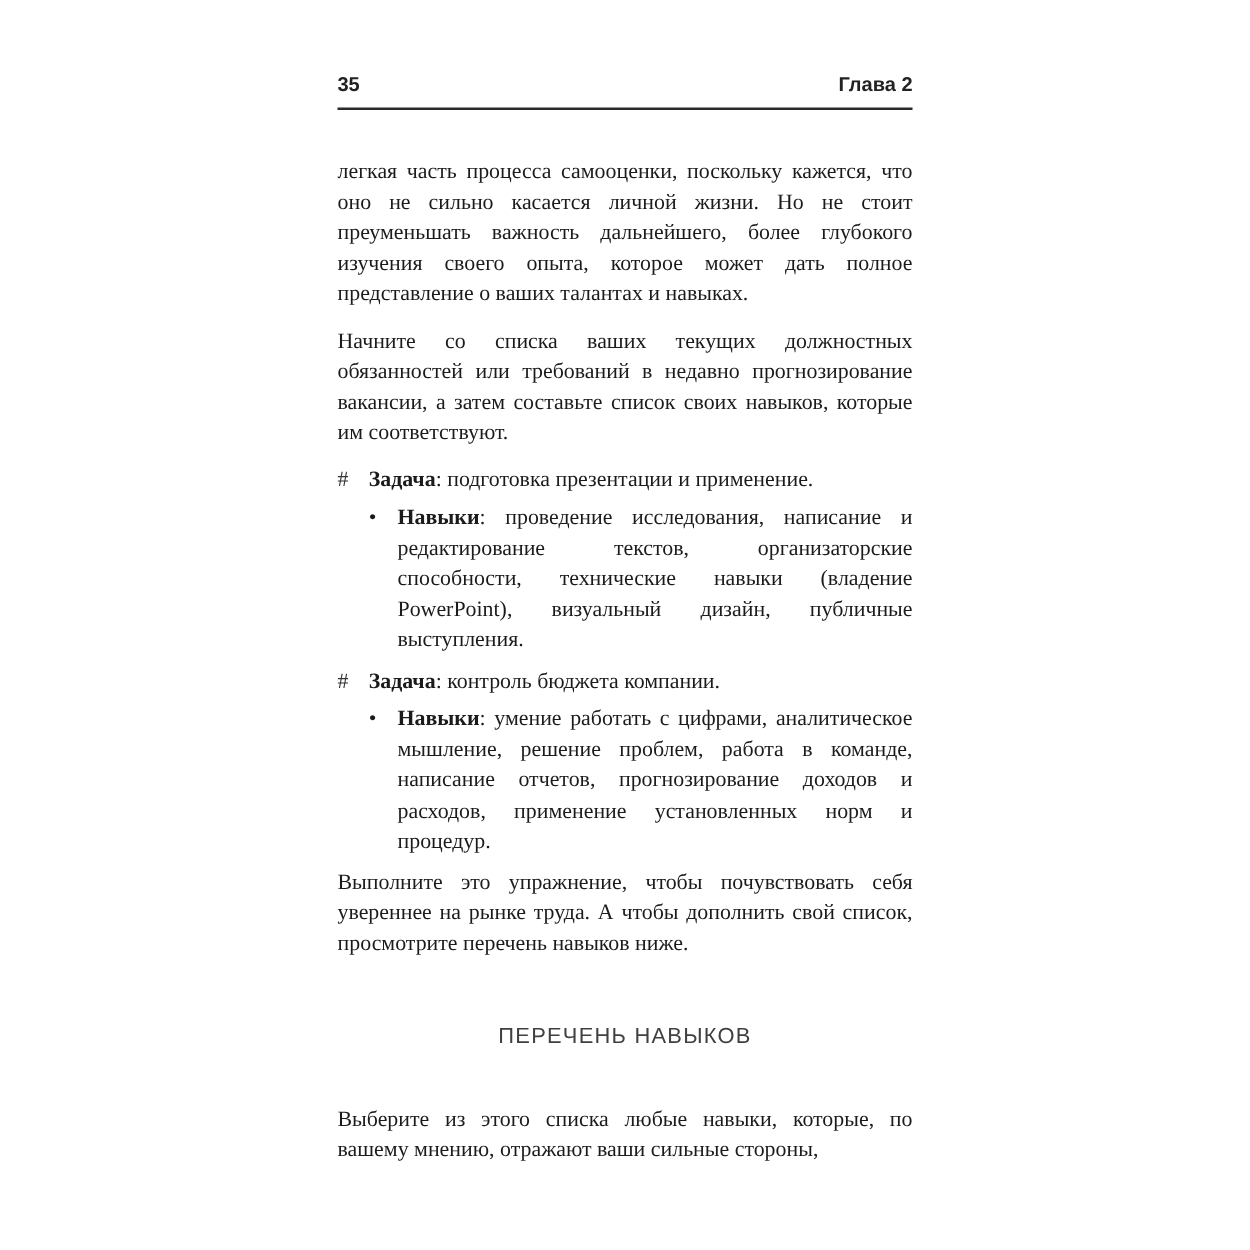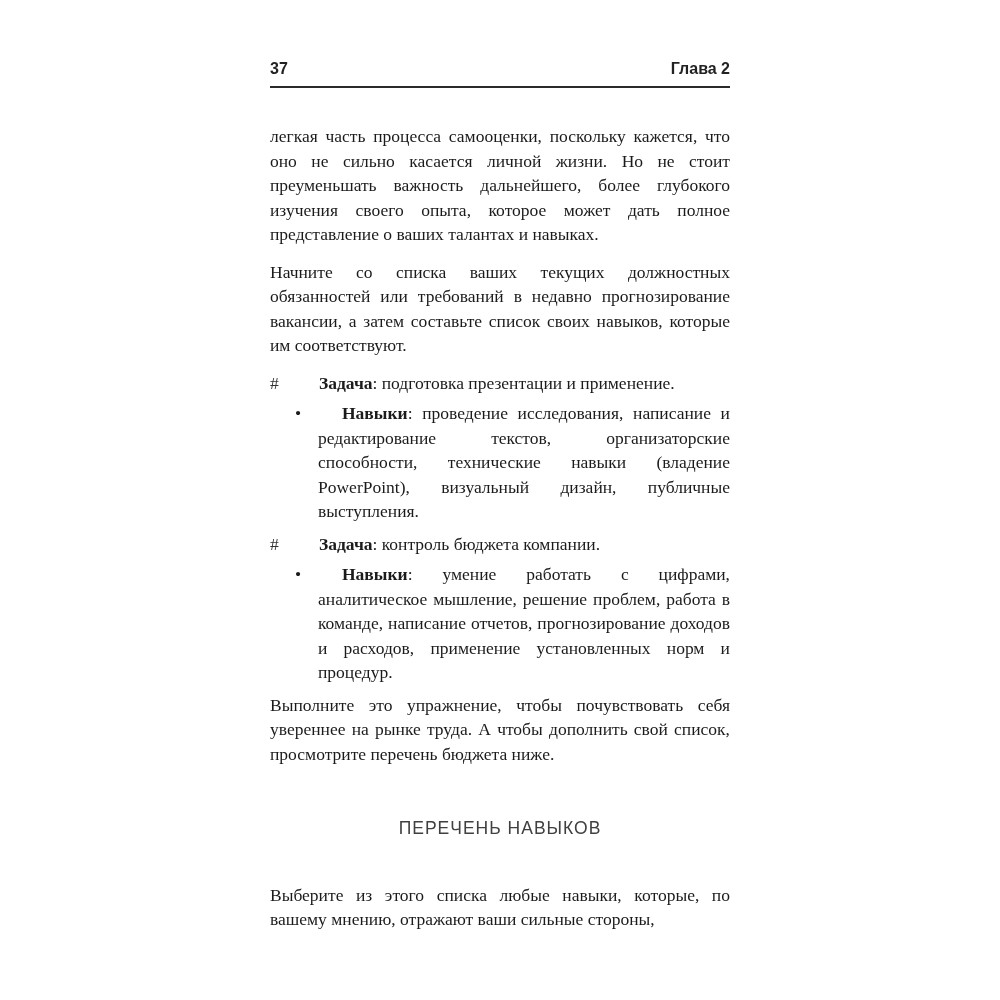--- a/index.html
+++ b/index.html
@@ -60,21 +60,20 @@
   .sub-item {
     margin-left: 25px;
     margin-bottom: 8px;
   }
   .sub-item .marker {
     flex: 0 0 23px;
     color: #1b1b1b;
   }
   .bold-label {
     font-weight: bold;
-    margin-left: 24px;
   }
   .after-list {
     margin-top: 14px;
   }
   .section-heading {
     font-family: "Liberation Sans", sans-serif;
     font-weight: 400;
     font-size: 17.5px;
     letter-spacing: 1px;
     text-align: center;
@@ -82,21 +81,21 @@
     margin: 50px 0 42px 0;
   }
 </style>
 </head>
 <body>
 
 <div class="page">
   <div class="content-col">
 
     <header class="page-header">
-      <span>37</span>
+      <span>35</span>
       <span>Глава 2</span>
     </header>
 
     <div class="body-text">
 
       <p>легкая часть процесса самооценки, поскольку кажется, что оно не сильно касается личной жизни. Но не стоит преуменьшать важность дальнейшего, более глубокого изучения своего опыта, которое может дать полное представление о ваших талантах и навыках.</p>
 
       <p>Начните со списка ваших текущих должностных обязанностей или требований в недавно прогнозирование вакансии, а затем составьте список своих навыков, которые им соответствуют.</p>
 
 
@@ -117,21 +116,21 @@
           <p class="li-text"><span class="bold-label">Задача</span><span>: контроль бюджета компании.</span></p>
         </div>
 
         <div class="list-item sub-item">
           <span class="marker">•</span>
           <p class="li-text"><span class="bold-label">Навыки</span><span>: умение работать с цифрами, аналитическое мышление, решение проблем, работа в команде, написание отчетов, прогнозирование доходов и расходов, применение установленных норм и процедур.</span></p>
         </div>
 
       </div>
 
-      <p class="after-list">Выполните это упражнение, чтобы почувствовать себя увереннее на рынке труда. А чтобы дополнить свой список, просмотрите перечень бюджета ниже.</p>
+      <p class="after-list">Выполните это упражнение, чтобы почувствовать себя увереннее на рынке труда. А чтобы дополнить свой список, просмотрите перечень навыков ниже.</p>
 
       <h2 class="section-heading">ПЕРЕЧЕНЬ НАВЫКОВ</h2>
 
       <p>Выберите из этого списка любые навыки, которые, по вашему мнению, отражают ваши сильные стороны,</p>
 
     </div>
   </div>
 </div>
 
 </body></html>

